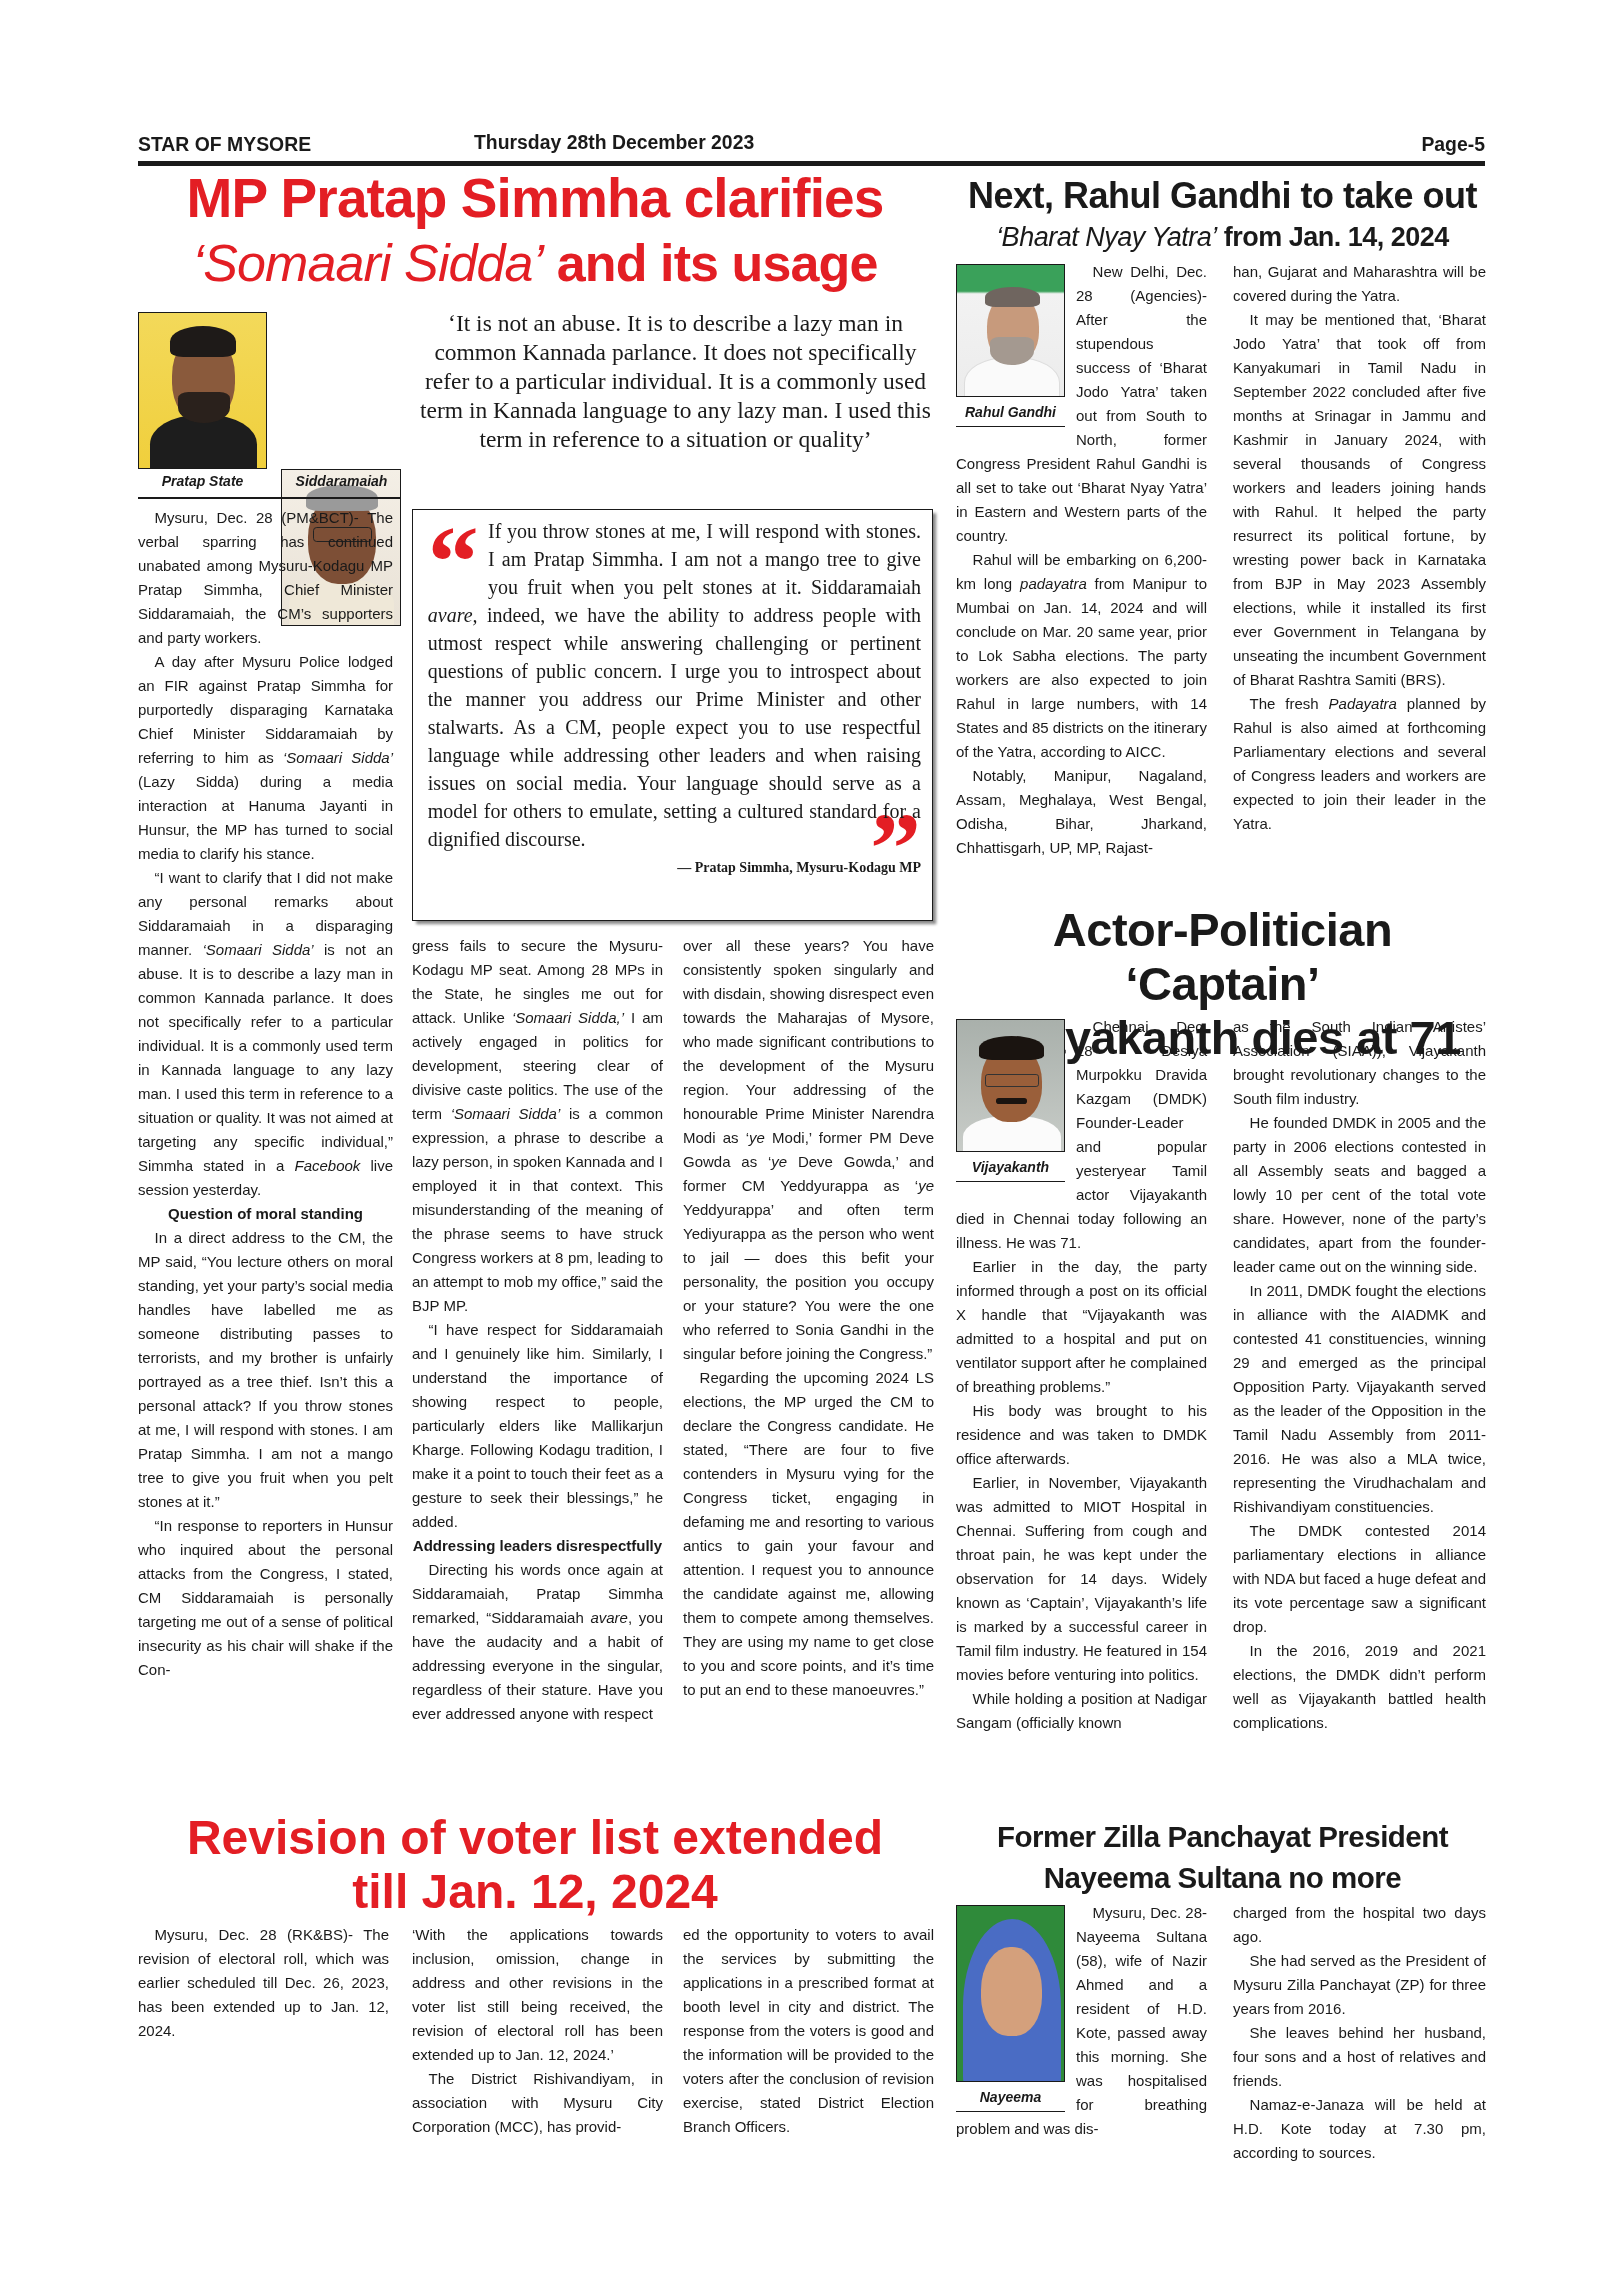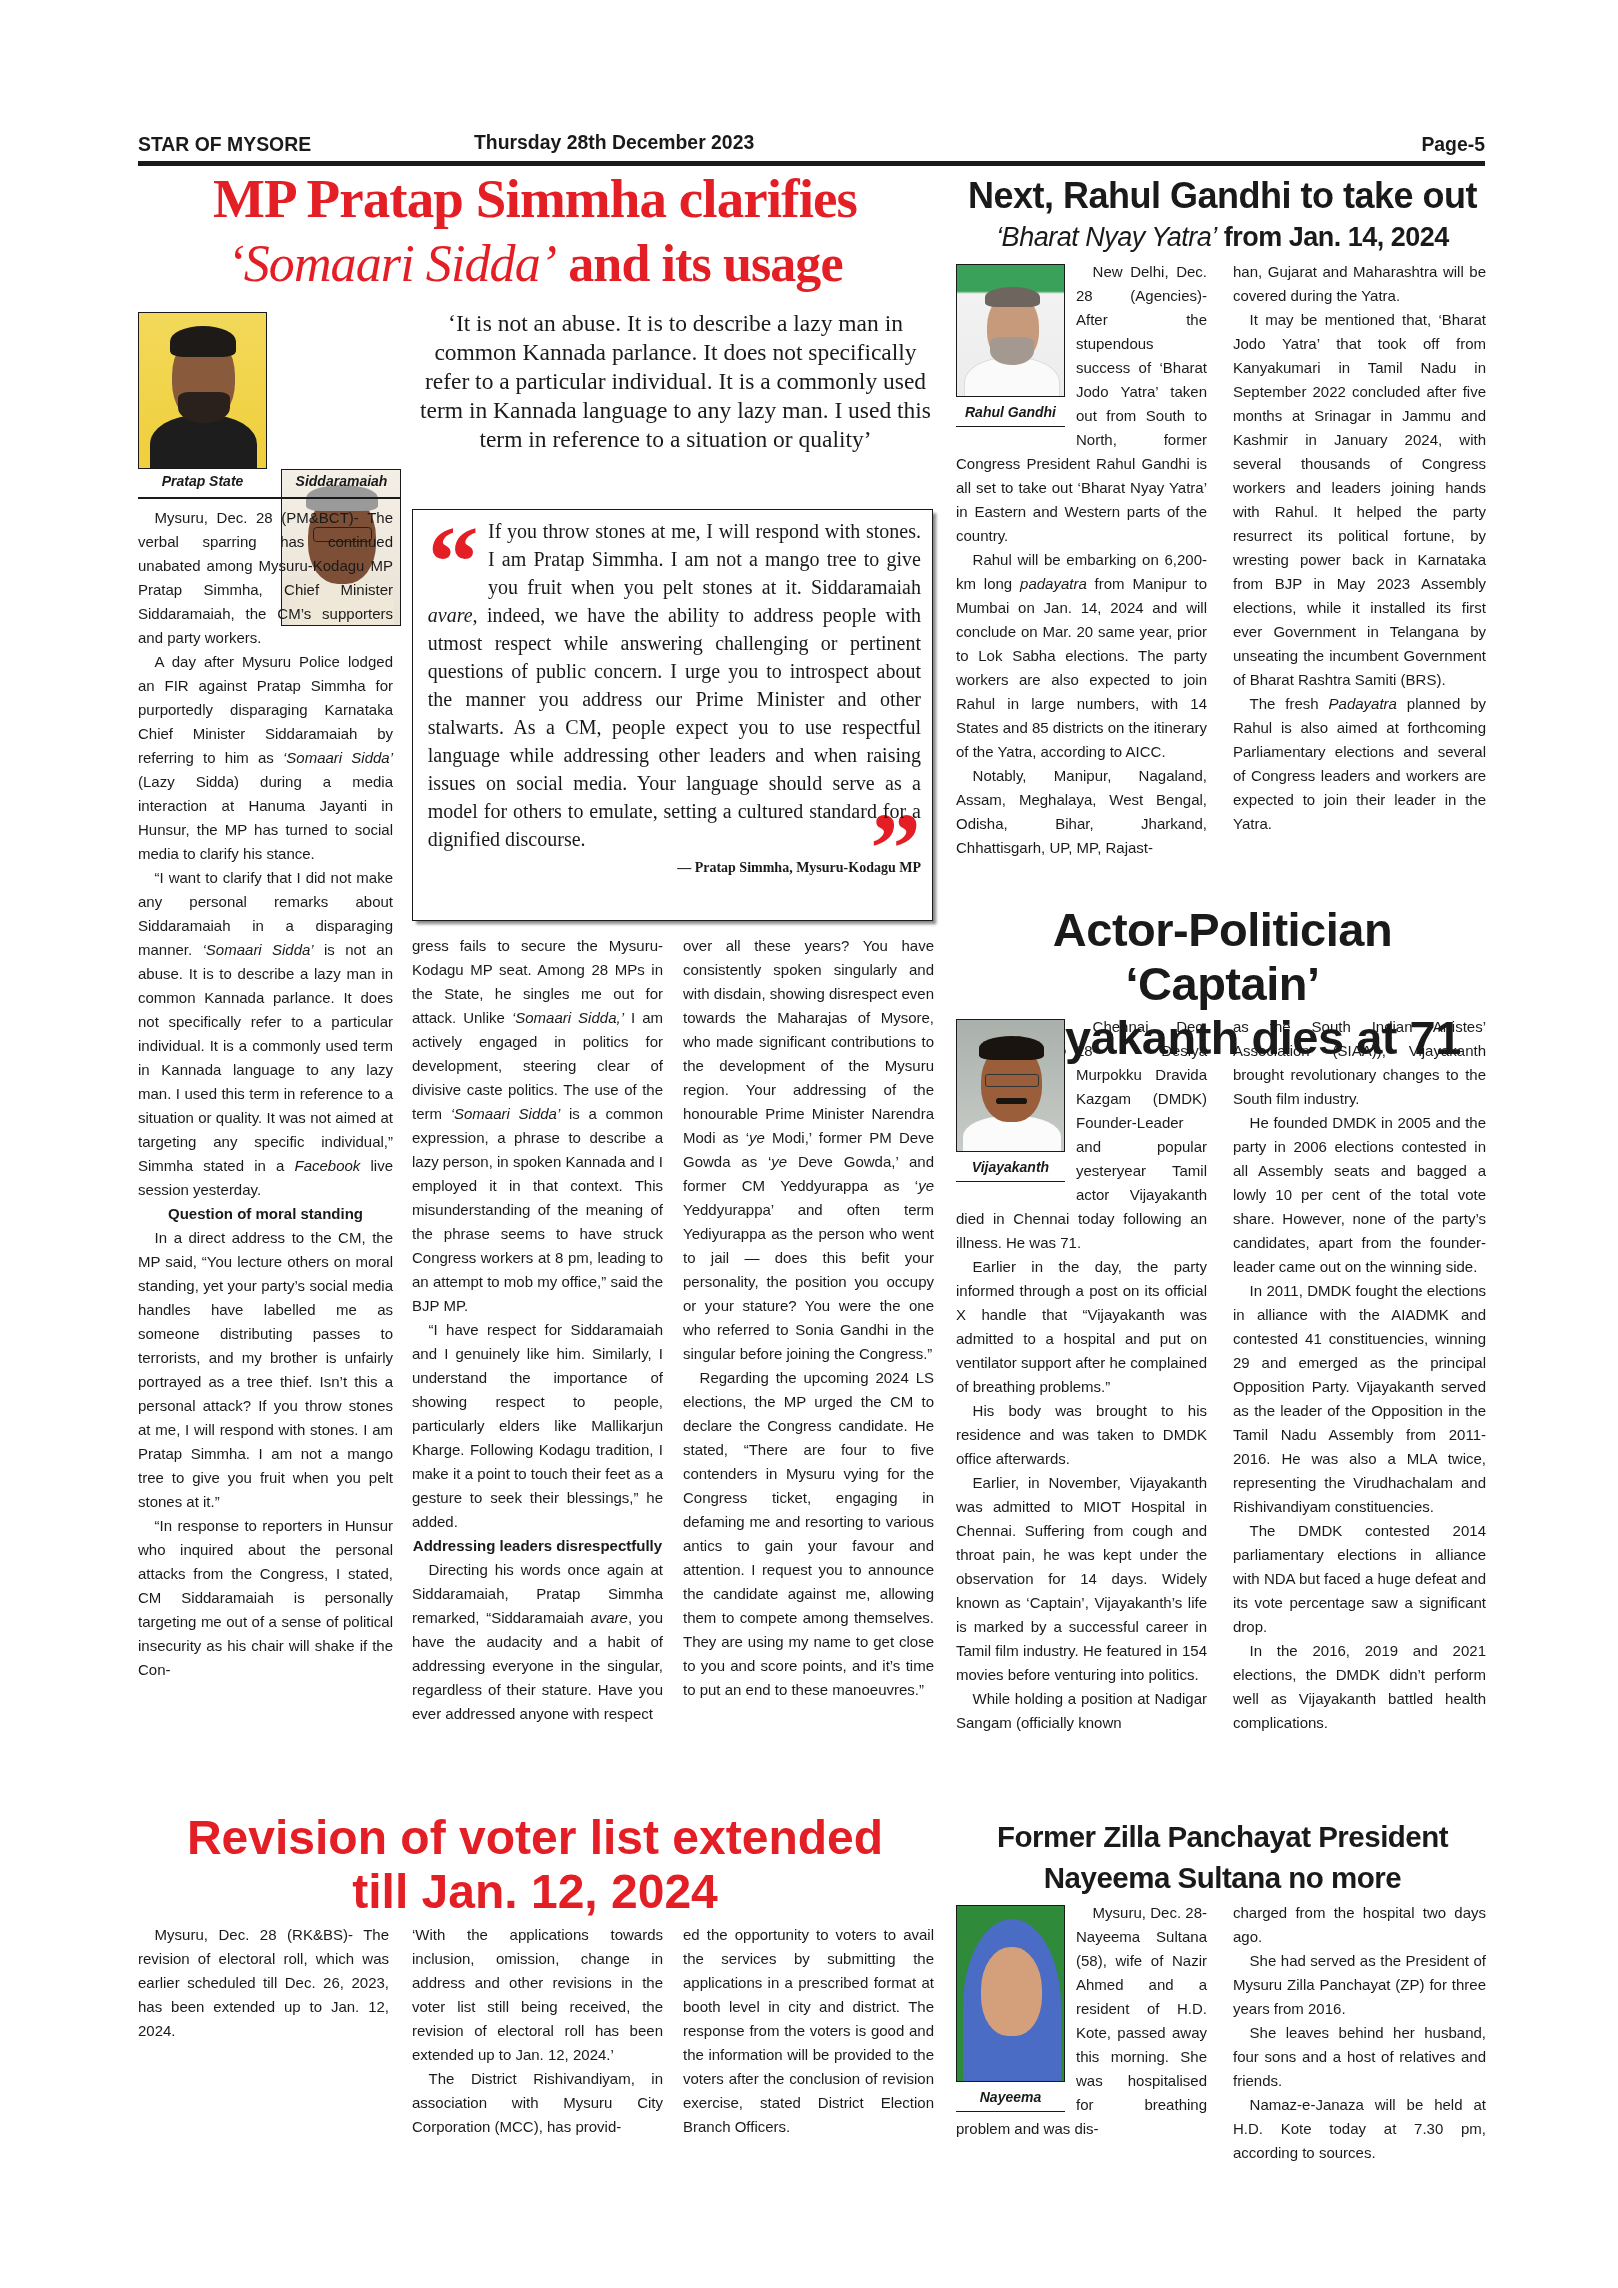--- a/index.html
+++ b/index.html
@@ -44,21 +44,21 @@
 </head>
 <body>
 
 <div class="abs mast">
   <span class="paper">STAR OF MYSORE</span>
   <span class="date">Thursday 28th December 2023</span>
   <span class="page">Page-5</span>
 </div>
 <div class="abs rule"></div>
 
-<div class="abs red-head" style="left:129px; top:166px; width:812px; font-size:55px; line-height:65px;font-family:Liberation Serif, serif;">
+<div class="abs red-head" style="left:129px; top:166px; width:812px; font-size:55px; line-height:65px;">
   <div>MP Pratap Simmha clarifies</div>
   <div style="font-size:52px;">
     <span style="font-weight:normal; font-style:italic;">‘Somaari Sidda’</span><span> and its usage</span>
   </div>
 </div>
 
 <div class="abs photo ph-bg-yellow" style="left:138px; top:312px; width:129px; height:157px;">
   <div class="body-shape" style="left:11px; top:102px; width:107px; height:65px; background:#1d1d1d;"></div>
   <div class="face" style="left:33px; top:20px; width:63px; height:89px; background:#8a5a3c;"></div>
   <div class="face" style="left:31px; top:13px; width:66px; height:31px; background:#1e1a18; border-radius:50% 50% 20% 20%;"></div>

